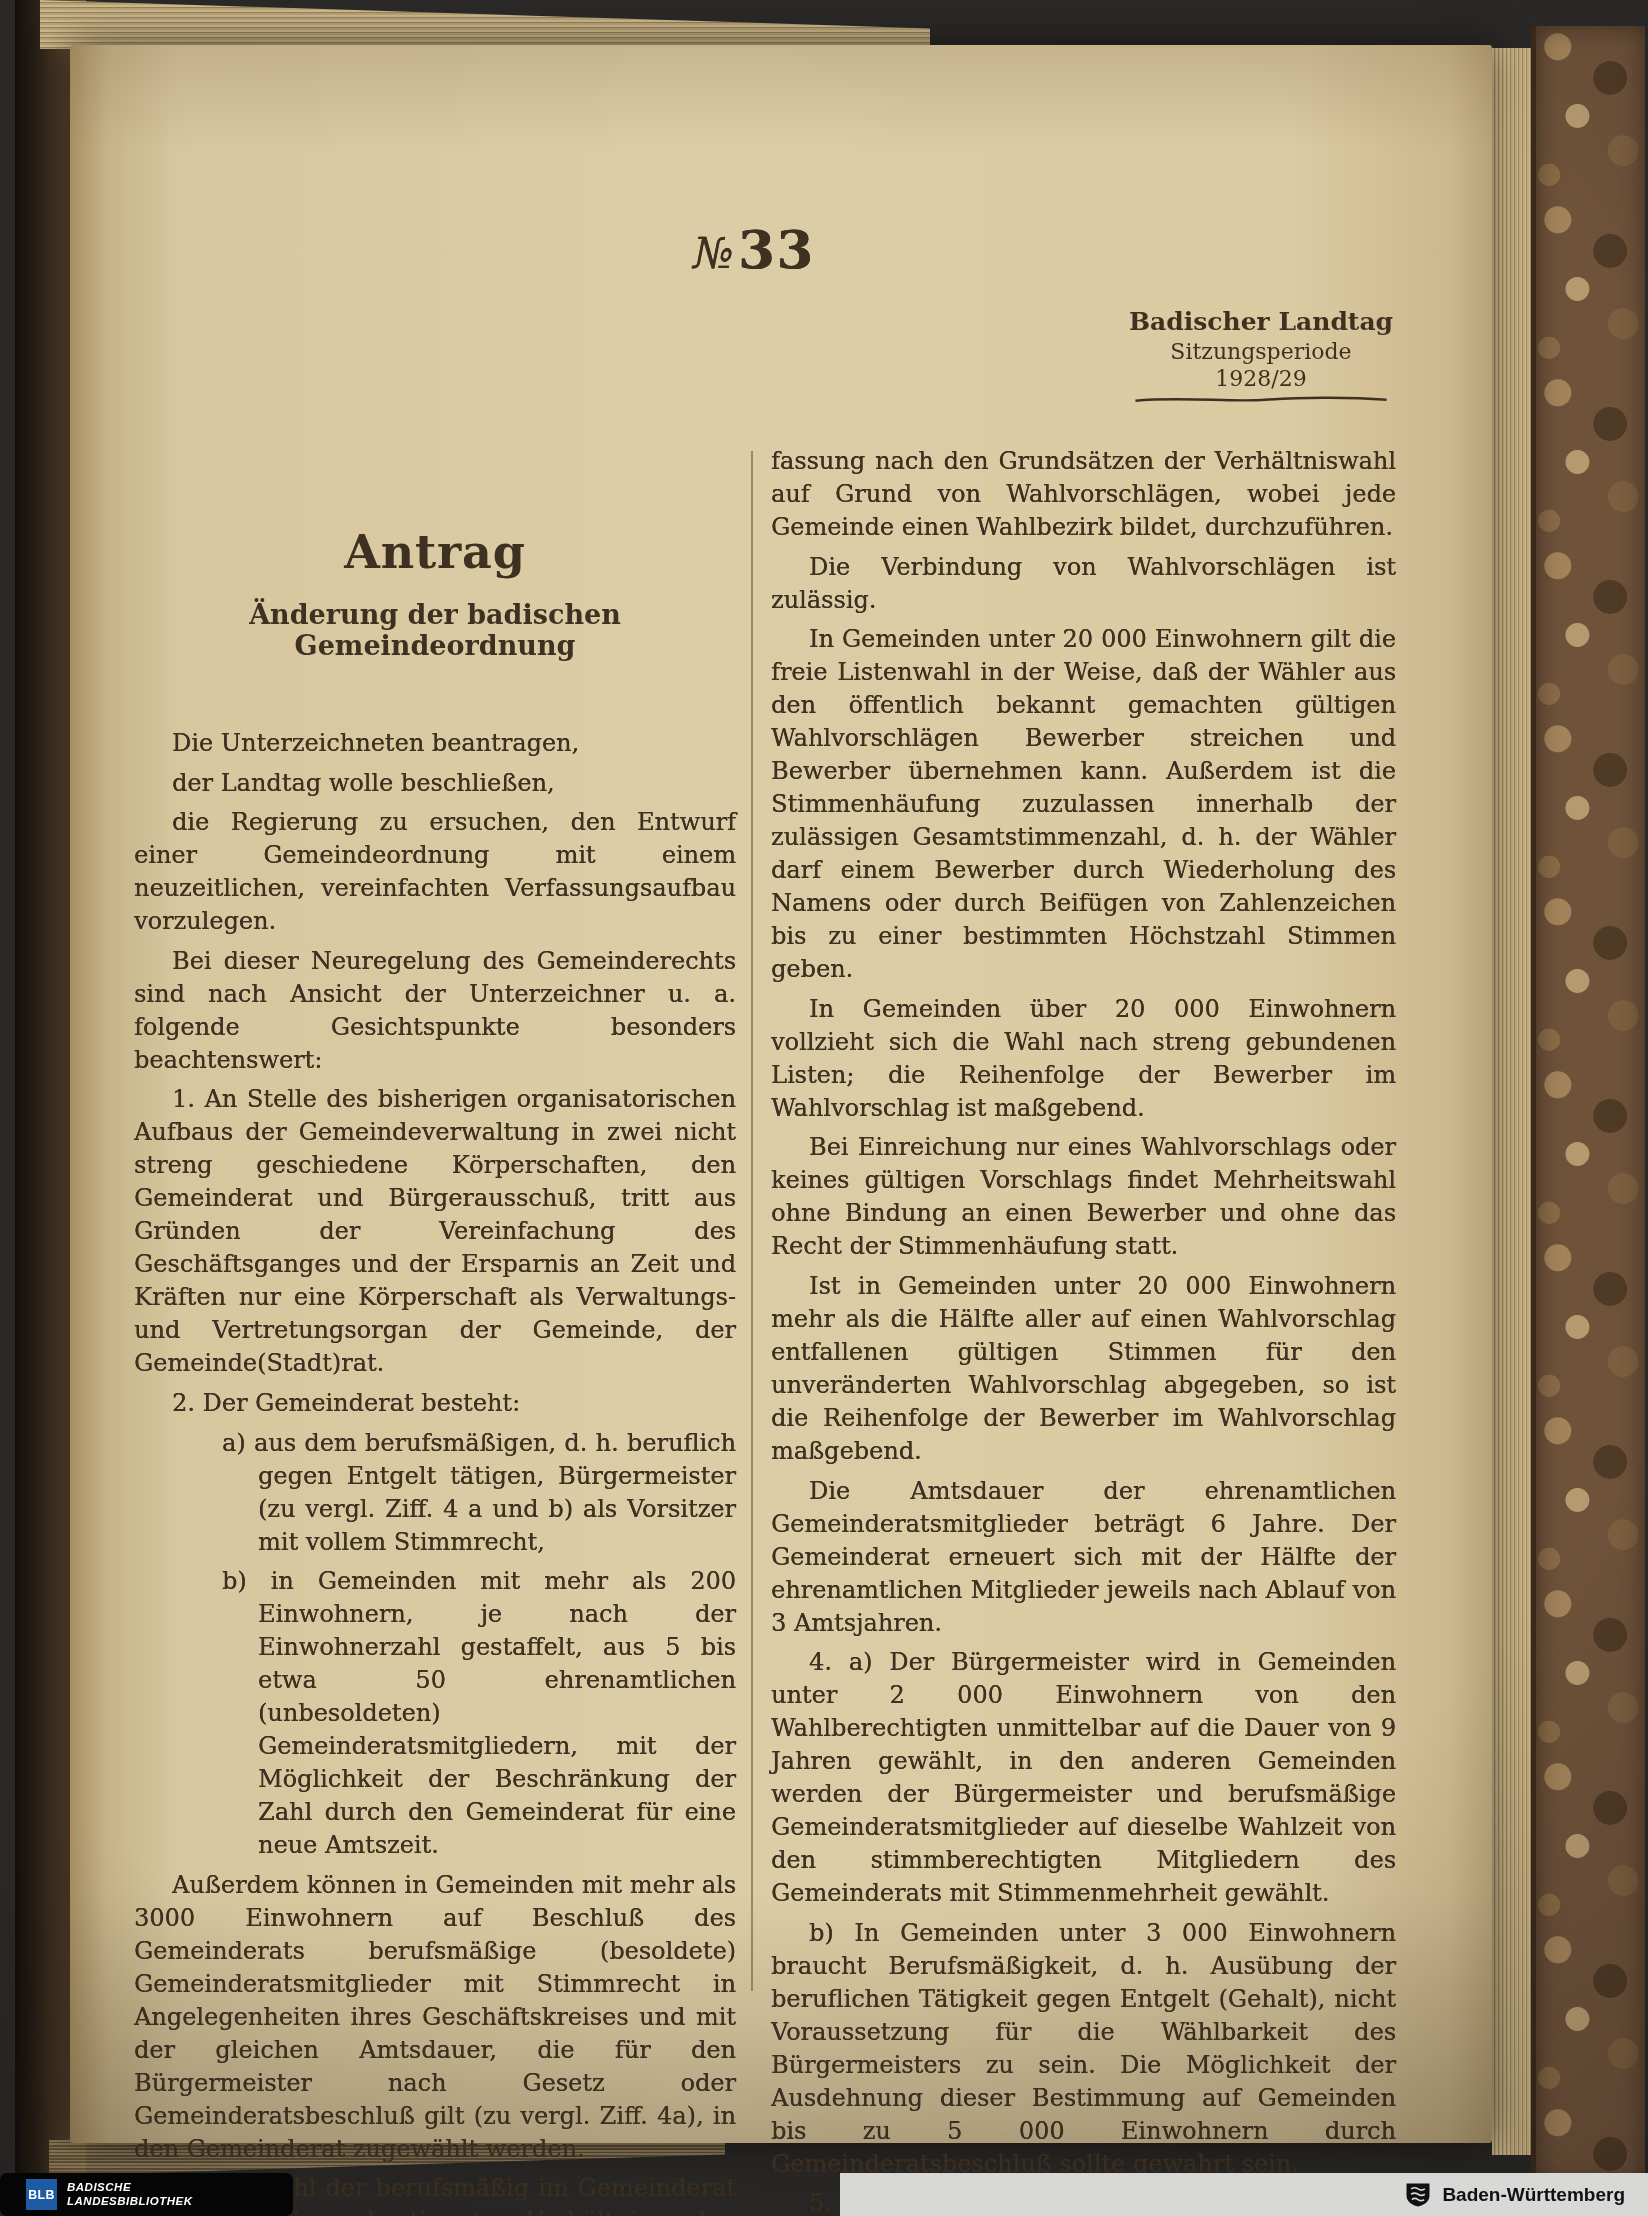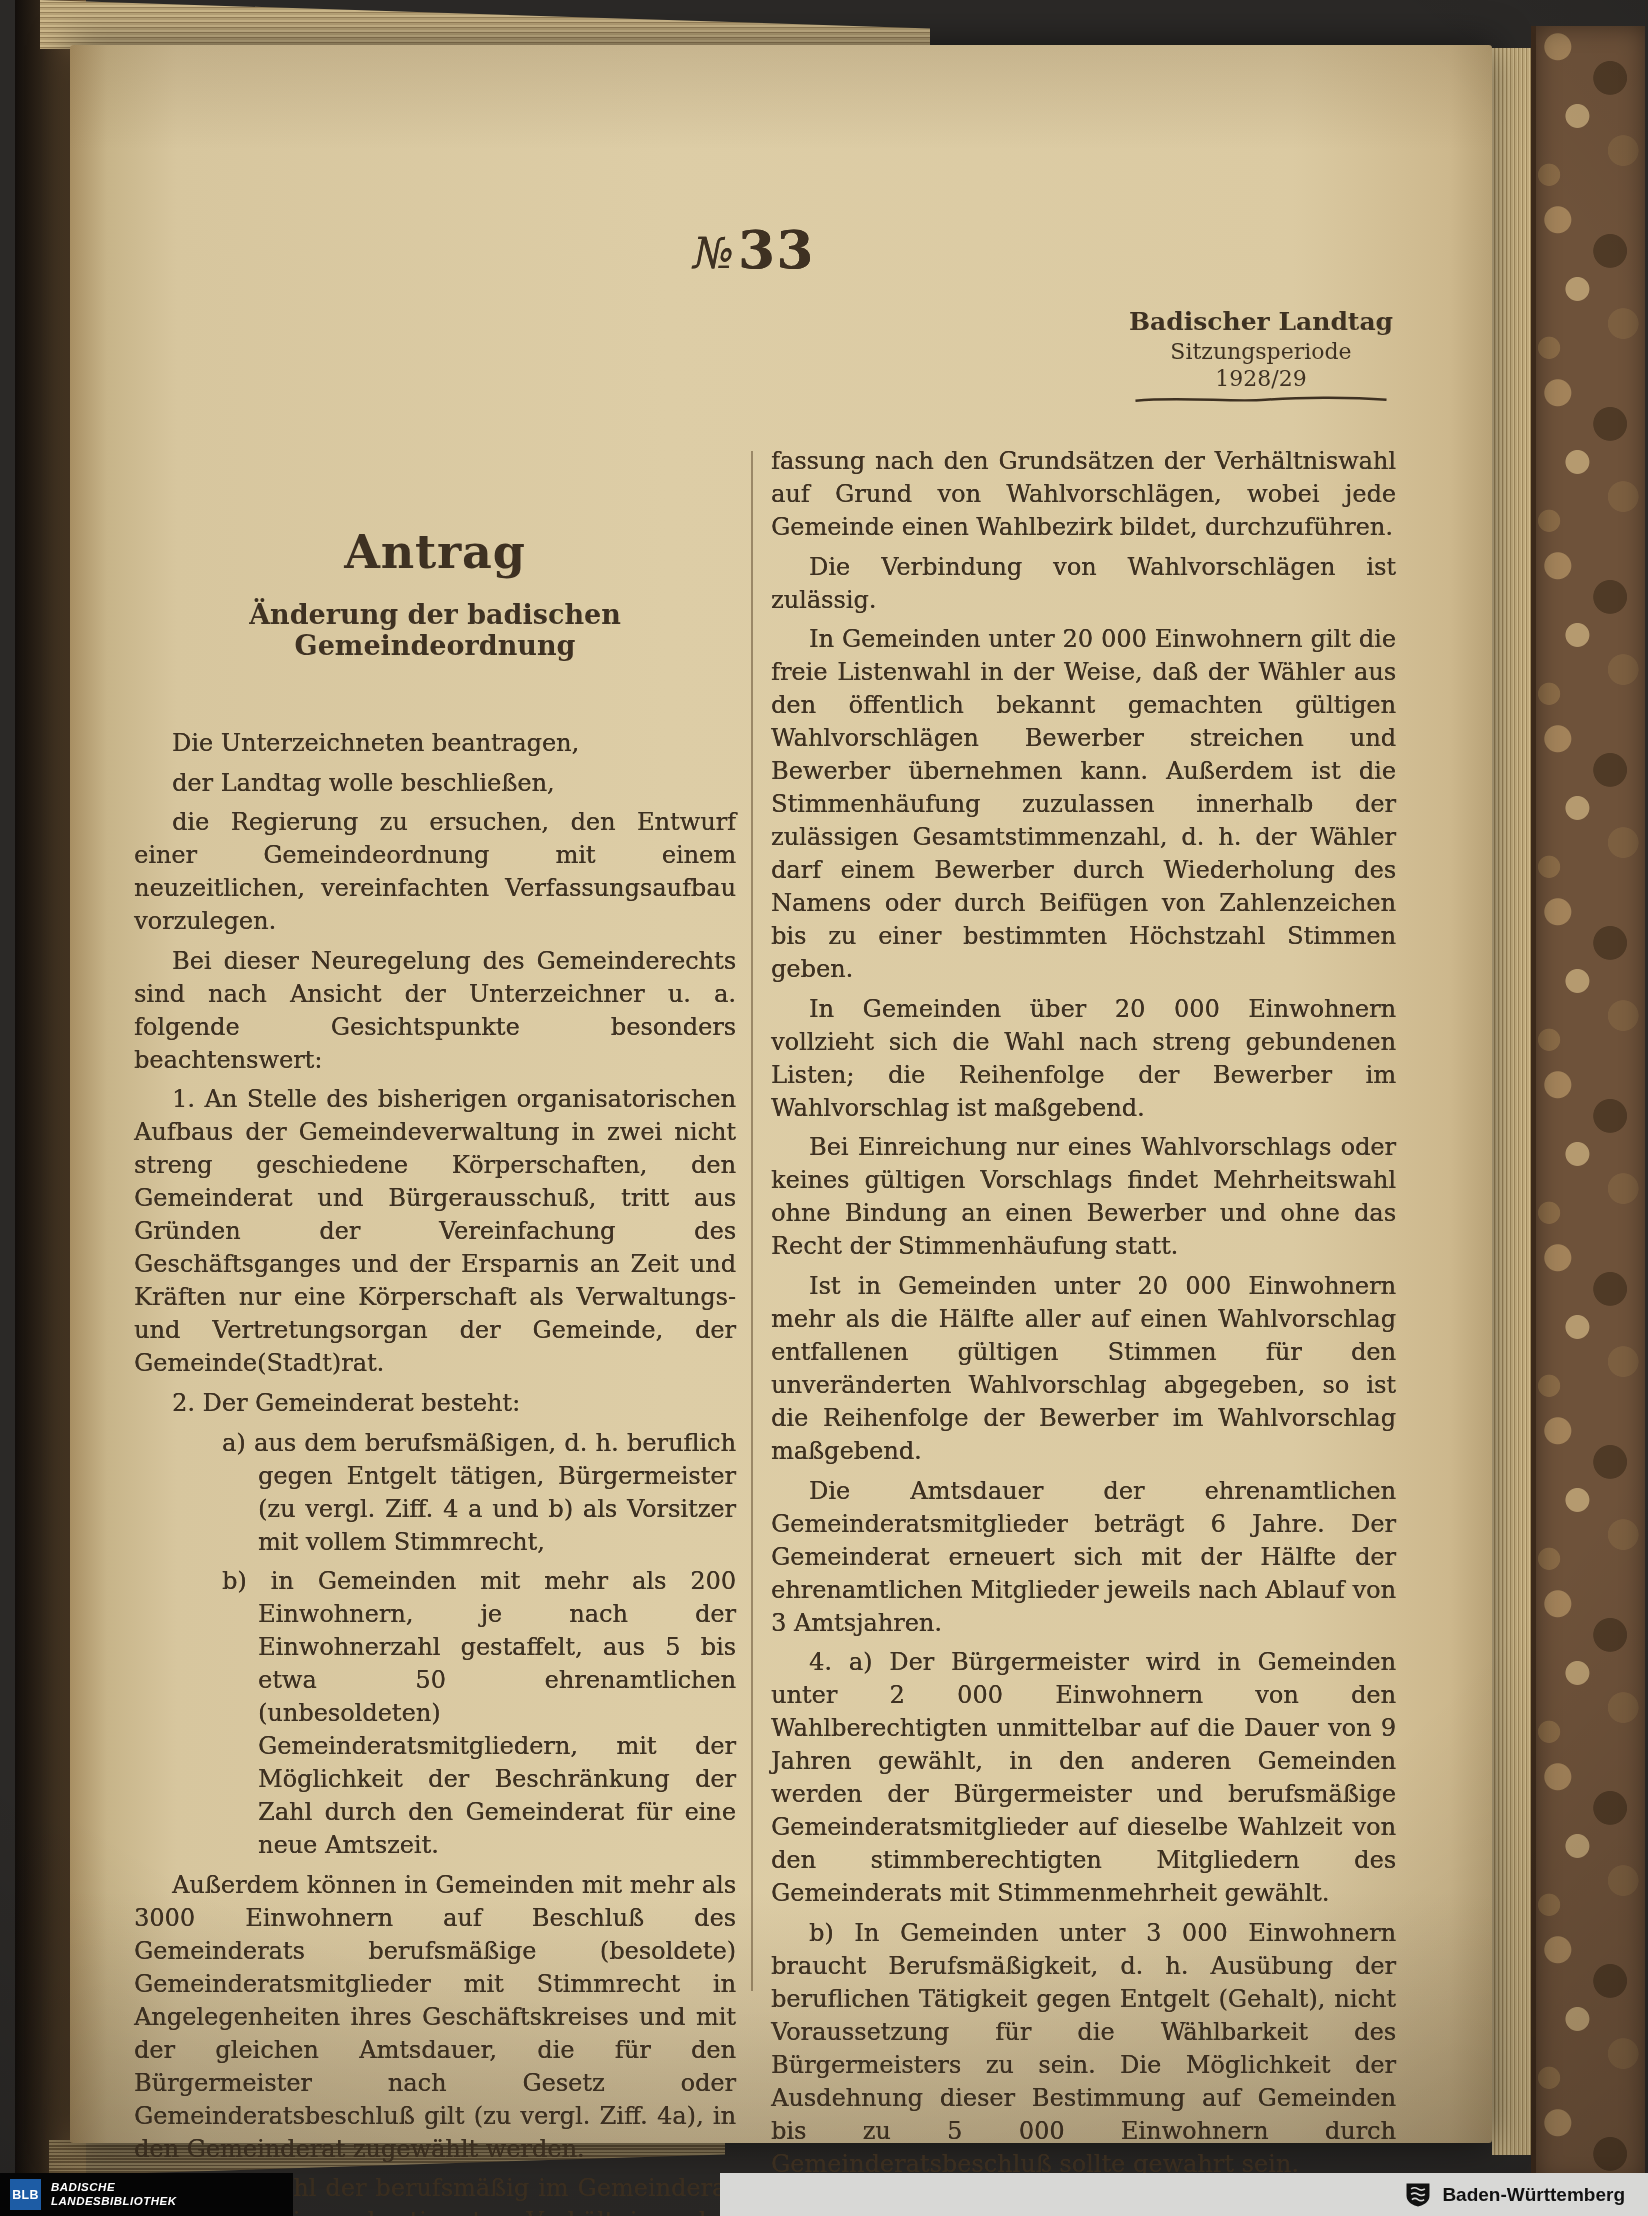--- a/index.html
+++ b/index.html
@@ -87,32 +87,33 @@
     font-size:24px; line-height:33px; margin:0 0 6.6px;
     text-align:justify; text-shadow:0.2px 0 0 currentColor;
   }
   .indent   { text-indent:38px; }
   .noindent { text-indent:0; }
   .hang     { padding-left:124px; text-indent:-36px; }
 
   
   .footer-left {
     position:absolute; left:0; bottom:0; width:293px; height:43px; z-index:10;
-    background:#050505; display:flex; align-items:center; gap:10px; padding-left:10px; box-sizing:border-box;
+    background:#050505; display:flex; align-items:center; gap:10px; padding-left:26px; box-sizing:border-box;
     font-family:"Liberation Sans", sans-serif;
+    border-radius:7px;
   }
   .blb-logo {
     width:31px; height:31px; background:#1d5ca5; color:#fff;
     display:flex; align-items:center; justify-content:center;
     font-size:12.4px; font-weight:bold; letter-spacing:0.4px;
   }
   .blb-text { color:#fff; font-size:11.5px; font-weight:bold; line-height:1.2; letter-spacing:0.5px;font-style:italic; }
 
   .footer-right {
-    position:absolute; right:0; bottom:0; width:928px; height:43px; z-index:10;
+    position:absolute; right:0; bottom:0; width:808px; height:43px; z-index:10;
     background:#d8d8d6; display:flex; align-items:center; justify-content:flex-end;
     gap:10px; padding-right:23px; box-sizing:border-box;
     font-family:"Liberation Sans", sans-serif;
   }
   .bw-label { color:#111; font-size:19px; font-weight:bold; }
 </style>
 </head>
 <body>
 
 <div class="spine"></div>

